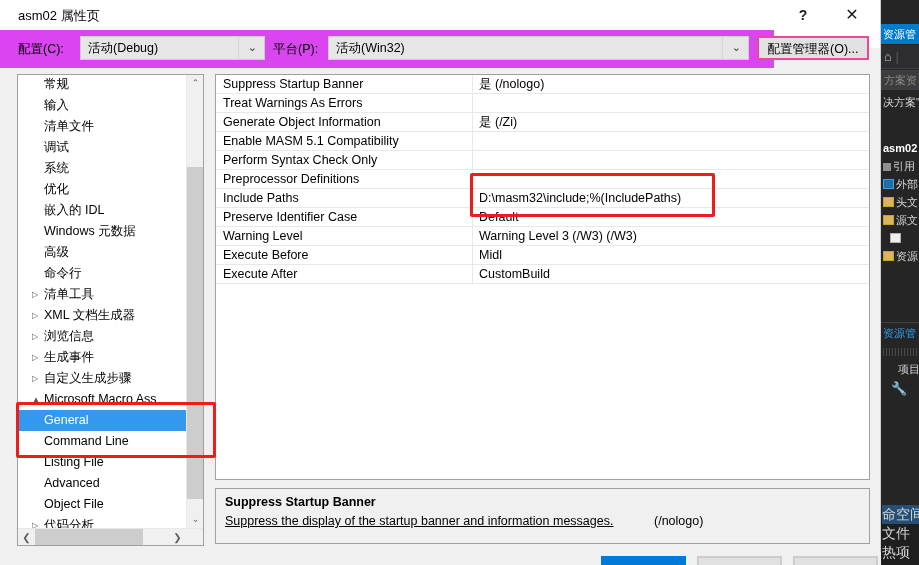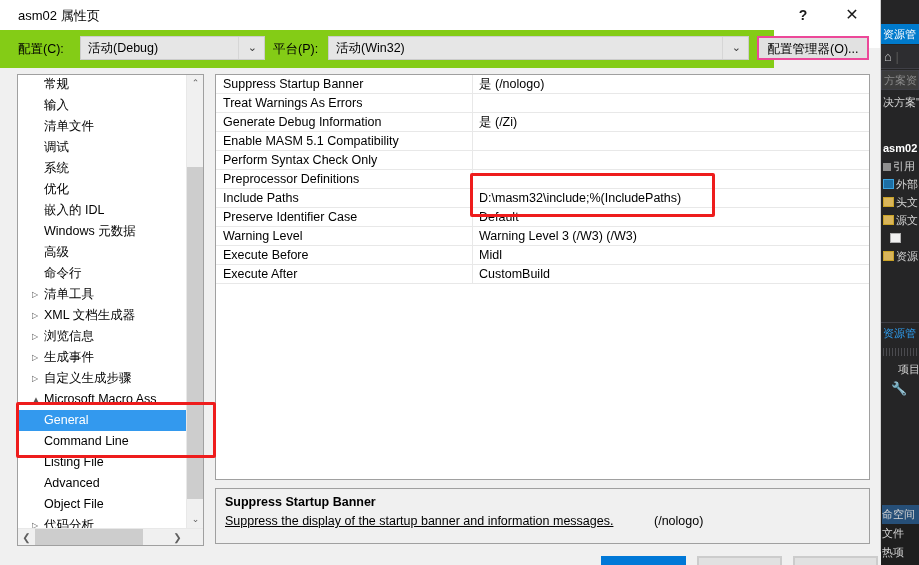--- a/index.html
+++ b/index.html
@@ -85,21 +85,21 @@
     white-space: nowrap; overflow: hidden;
   }
   .vs-rp-prop .grip {
     height: 8px; background: repeating-linear-gradient(90deg,#4b4b4f 0 1px,transparent 1px 3px);
     margin: 2px 2px 4px 2px;
   }
   .vs-rp-prop .lbl { padding-left: 17px; line-height: 18px; }
   .vs-rp-prop .wrench { padding-left: 10px; font-size: 13px; color: #c5c5c5; line-height: 22px; }
   .vs-rp-bottom {
     position: absolute; left: 1px; bottom: 0; width: 38px; height: 60px;
-    background: #1e1e1e; color: #d4d4d4; font-size: 11px; line-height: 19px;
+    background: #1e1e1e; color: #d4d4d4; font-size: 14px; line-height: 19px;
     white-space: nowrap; overflow: hidden; padding-left: 1px;
   }
   .vs-rp-bottom .sel { background: #264f78; }
 
   
   .dialog {
     position: absolute; left: 0; top: 0; width: 881px; height: 565px;
     background: #f0f0f0; border: 1px solid #d0d0d0; border-left: none; border-top: none;
   }
   .dlg-title {
@@ -113,21 +113,21 @@
     text-align: center; line-height: 30px; font-size: 14px; font-weight: bold; color: #1a1a1a;
     cursor: default;
   }
   .dlg-title .close {
     position: absolute; right: 6px; top: 0; width: 44px; height: 30px;
     text-align: center; line-height: 30px; font-size: 16px; color: #1a1a1a;
     cursor: default;
   }
 
   
-  .cfgbar { position: absolute; left: 0; top: 30px; width: 774px; height: 38px; background: #84cc16; }
+  .cfgbar { position: absolute; left: 0; top: 30px; width: 774px; height: 38px; background: #d946ef; }
   .cfg-lbl { position: absolute; top: 11px; font-size: 12.5px; color: #000; }
   .combo {
     position: absolute; top: 6px; height: 24px;
     background: #e6e6e6; border: 1px solid #cccccc;
     font-size: 12.5px; color: #000;
   }
   .combo .val { position: absolute; left: 7px; top: 3px; }
   .combo .arrow {
     position: absolute; right: 7px; top: 4px; font-size: 11px; color: #3c3c3c;
   }
@@ -366,21 +366,21 @@
             <span class="k">Suppress Startup Banner</span>
             <span class="kdiv"></span>
             <span class="v">是 (/nologo)</span>
           </div>
           <div class="grow">
             <span class="k">Treat Warnings As Errors</span>
             <span class="kdiv"></span>
             <span class="v"></span>
           </div>
           <div class="grow">
-            <span class="k">Generate Debug Information</span>
+            <span class="k">Generate Object Information</span>
             <span class="kdiv"></span>
             <span class="v">是 (/Zi)</span>
           </div>
           <div class="grow">
             <span class="k">Enable MASM 5.1 Compatibility</span>
             <span class="kdiv"></span>
             <span class="v"></span>
           </div>
           <div class="grow">
             <span class="k">Perform Syntax Check Only</span>

